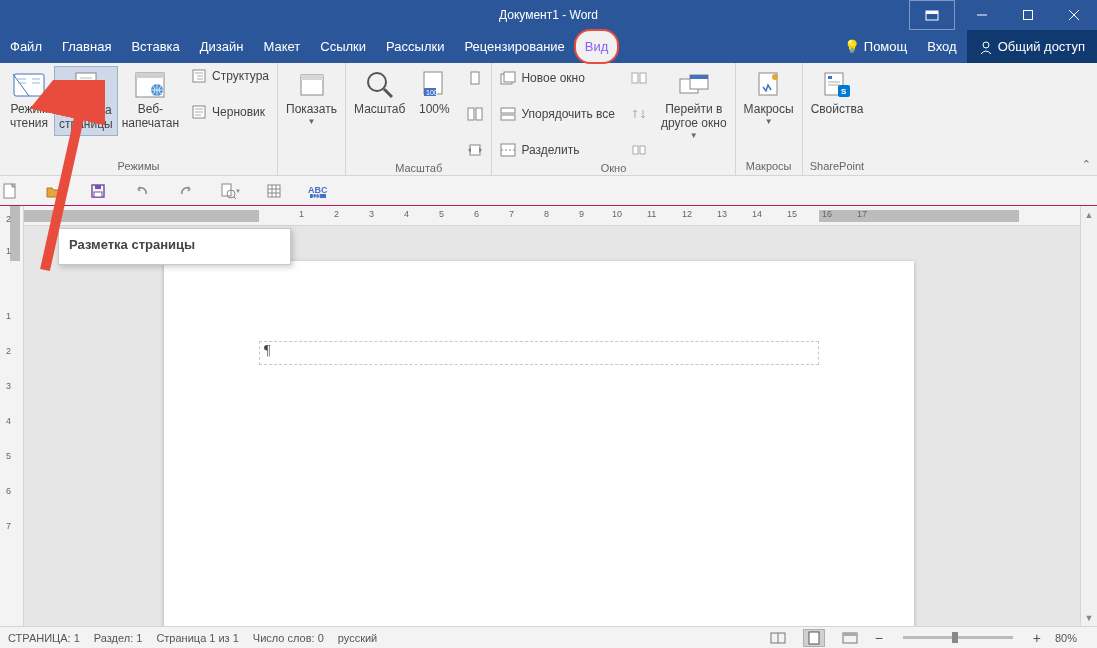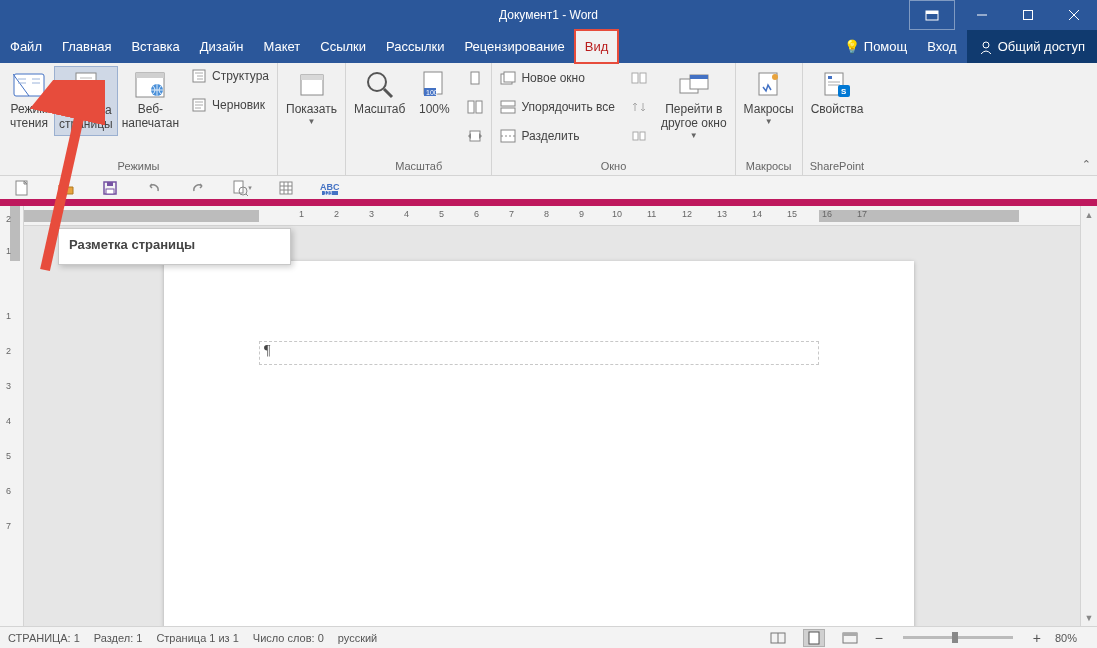--- a/index.html
+++ b/index.html
@@ -8,40 +8,40 @@
 
 .titlebar { background: #2b579a; height: 30px; display: flex; align-items: center; color: #fff; font-size: 12px; position: relative; }
 .titlebar .title { position: absolute; left: 50%; transform: translateX(-50%); }
 .titlebar .win-controls { margin-left: auto; display: flex; }
 .titlebar .win-btn { width: 46px; height: 30px; display: flex; align-items: center; justify-content: center; color: #fff; }
 .titlebar .ribbon-opt { width: 46px; height: 30px; display:flex; align-items:center; justify-content:center; border:1px solid rgba(255,255,255,0.4); margin-right:4px;}
 
 
 .tabs { background: #2b579a; height: 33px; display: flex; align-items: stretch; color: #fff; font-size: 13px; }
 .tab { padding: 0 10px; display: flex; align-items: center; cursor: pointer; white-space: nowrap; }
-.tab.active { background: #f1f1f1; color: #b91c1c; }
+.tab.active { background: #f1f1f1; color: #8b5cf6; border-radius: 15px; }
 .tab.highlighted { outline: 2px solid #e74c3c; outline-offset: -1px; position: relative; z-index: 5;}
 .tabs .right-side { margin-left: auto; display: flex; }
 .share-btn { background: #103a6f; padding: 0 12px; display: flex; align-items: center; gap: 5px; }
 
 
 .ribbon { background: #f1f1f1; height: 113px; border-bottom: 1px solid #d4d4d4; display: flex; position: relative; }
 .group { border-right: 1px solid #d4d4d4; display: flex; flex-direction: column; padding: 3px 4px 0; }
 .group-body { flex: 1; display: flex; align-items: flex-start; }
 .group-label { text-align: center; font-size: 11px; color: #666; padding: 2px 0 3px; }
 .big-btn { display: flex; flex-direction: column; align-items: center; justify-content: flex-start; padding: 3px 4px; font-size: 12px; color: #444; text-align: center; cursor: pointer; line-height: 1.15; min-width: 50px;}
 .big-btn.selected { background: #cfd8e6; border: 1px solid #9bb0d0; }
 .big-btn .ico { width: 32px; height: 32px; display: flex; align-items: center; justify-content: center; margin-bottom: 2px; }
 .small-btn { display: flex; align-items: center; gap: 5px; font-size: 12px; color: #444; padding: 2px 4px; cursor: pointer; }
 .small-btn .sico { width: 16px; height: 16px; display:flex; align-items:center; justify-content:center;}
-.vstack { display: flex; flex-direction: column; gap: 9px; }
+.vstack { display: flex; flex-direction: column; gap: 16px; }
 .ribbon-collapse { position:absolute; right:6px; bottom:4px; font-size:11px; color:#666; cursor:pointer;}
 
 
-.qat { background: #f3f3f3; height: 30px; border-bottom: 7px solid #be185d; display: flex; align-items: center; gap: 24px; padding: 0 12px; }
+.qat { background: #f3f3f3; height: 30px; border-bottom: 1px solid #be185d; display: flex; align-items: center; gap: 24px; padding: 0 0; }
 .qat .qbtn { width: 20px; height: 20px; display: flex; align-items: center; justify-content: center; color: #555; cursor: pointer; }
 
 
 .workspace { position: absolute; top: 206px; left: 0; right: 0; bottom: 22px; background: #e6e6e6; display: flex; }
 .vruler { width: 24px; background: #f3f3f3; border-right: 1px solid #d4d4d4; position: relative; font-size: 9px; color: #666;}
 .vruler::before{ content:""; position:absolute; top:0; left:10px; width:10px; height:55px; background:#bcbcbc;}
 .vruler .tick { position: absolute; left: 6px; }
 .canvas-wrap { flex: 1; position: relative; overflow: hidden; }
 .hruler { height: 20px; background: #f3f3f3; border-bottom: 1px solid #d4d4d4; position: relative; font-size: 9px; color: #666;}
 .hruler .shade { position: absolute; top: 4px; height: 12px; background: #bcbcbc; }

